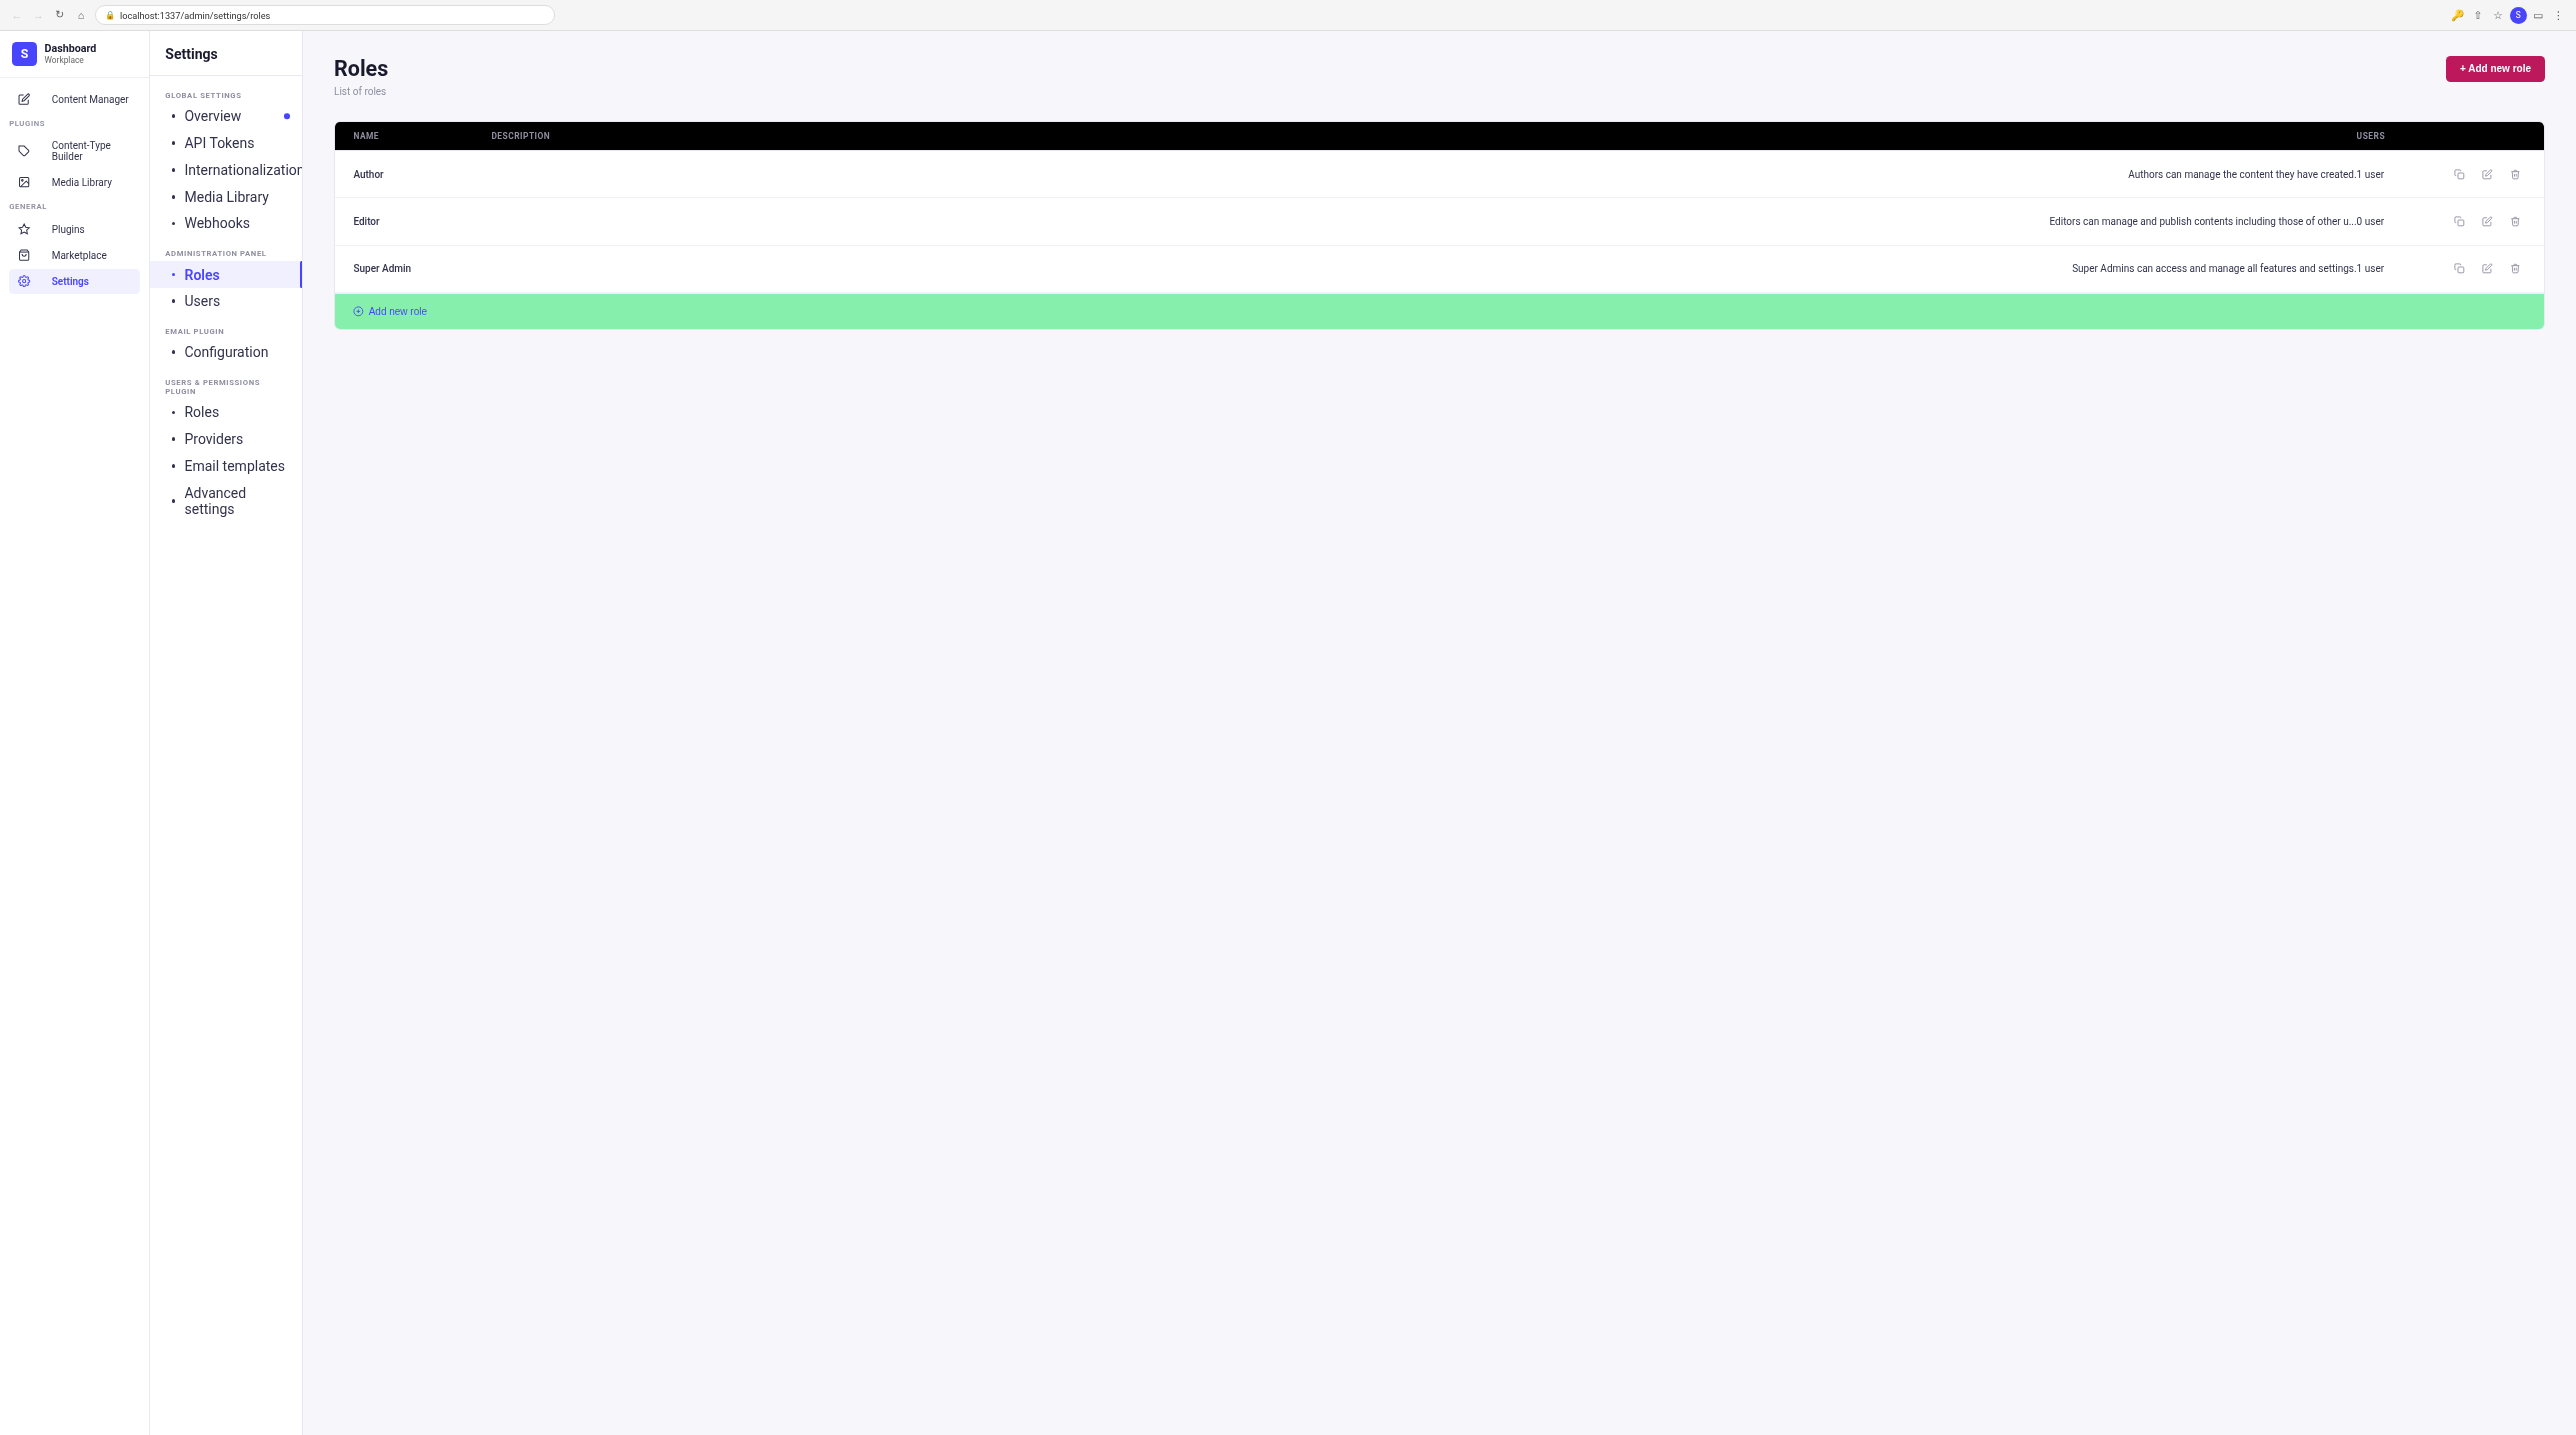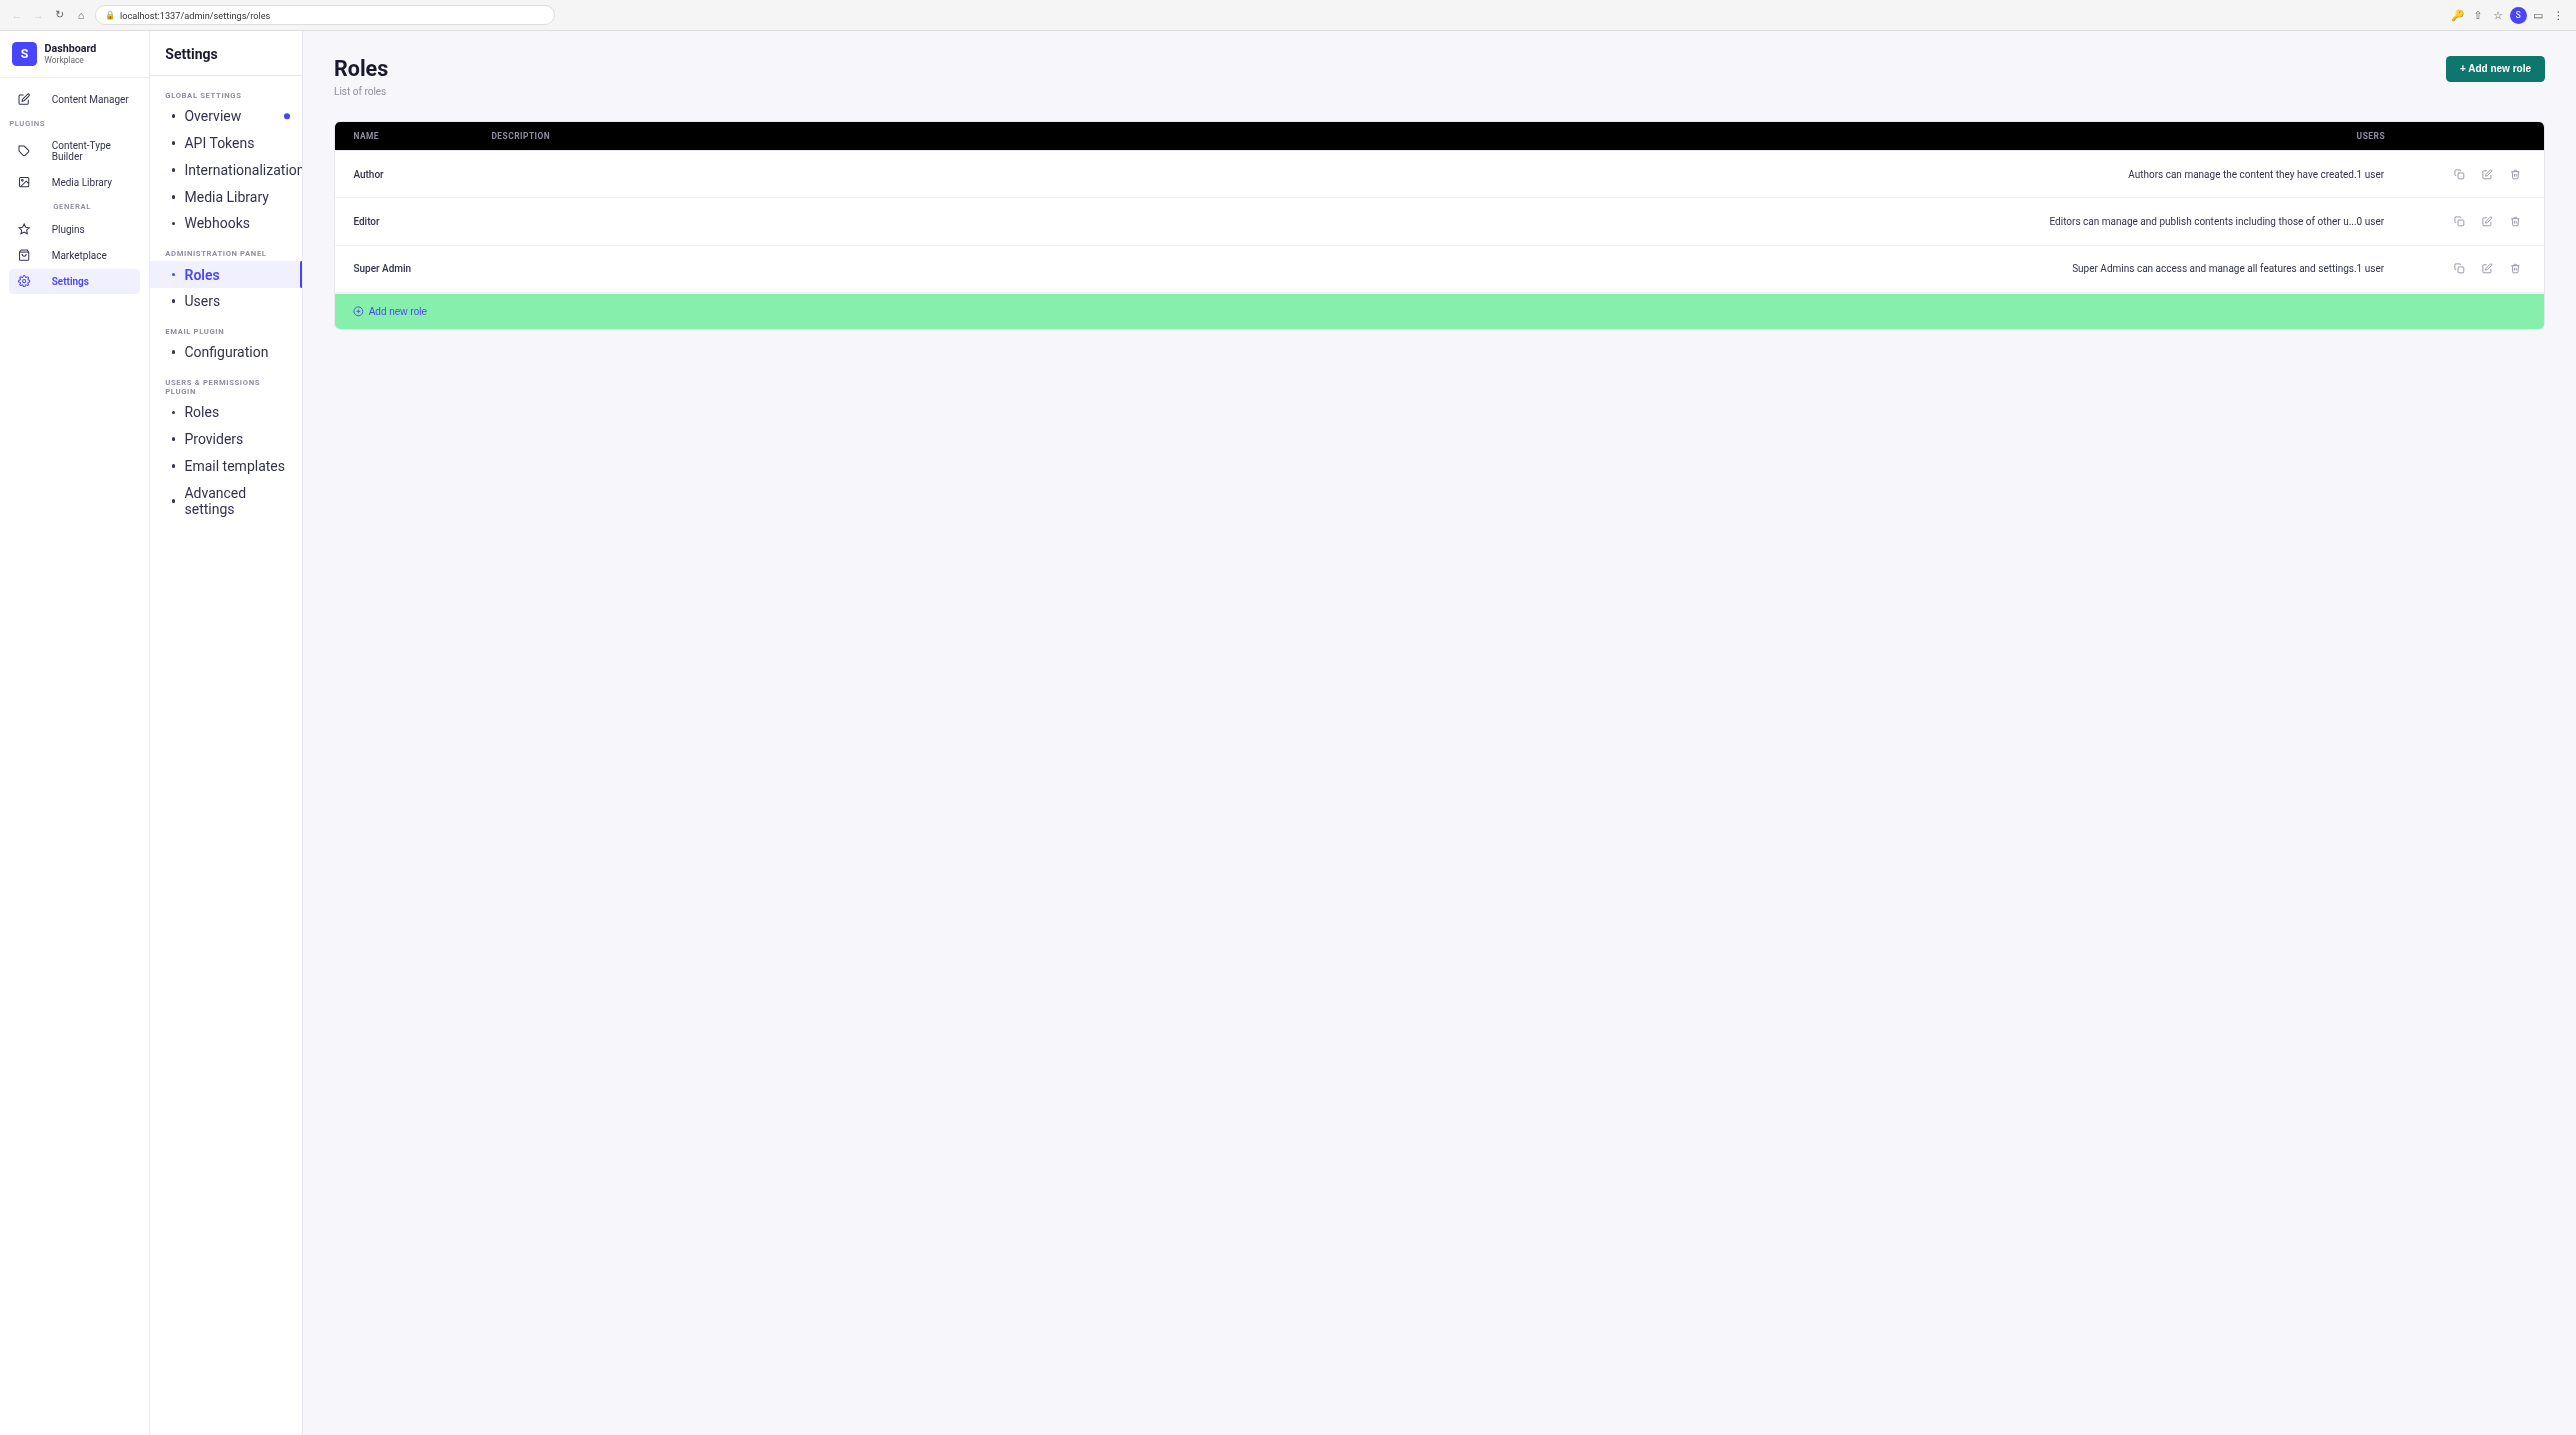--- a/index.html
+++ b/index.html
@@ -107,21 +107,21 @@
 
     
     .main-content { flex: 1; overflow-y: auto; background: #f7f7fb; padding: 24.5px 31px; }
 
     .page-header { display: flex; align-items: flex-start; justify-content: space-between; margin-bottom: 24.5px; }
     .page-title-area { }
     .page-title { font-size: 21.5px; font-weight: 700; color: #1a1a2e; }
     .page-subtitle { font-size: 10px; color: #8e8ea0; margin-top: 5px; }
 
     .add-btn {
-      background: #0f766e; color: white;
+      background: #be185d; color: white;
       border: none; border-radius: 4.6px;
       padding: 7.7px 14px; font-size: 10px; font-weight: 600;
       cursor: pointer; display: flex; align-items: center; gap: 4.6px;
     }
 
     
     .roles-table {
       background: white;
       border-radius: 6.1px;
       border: 0.8px solid #e8e8f0;
@@ -236,21 +236,21 @@
           <span class="item-icon">
             <svg width="12.3" height="12.3" viewBox="0 0 24 24" fill="none" stroke="currentColor" stroke-width="2">
                 <rect x="3" y="3" width="18" height="18" rx="2"></rect>
                 <circle cx="8.5" cy="8.5" r="1.5"></circle>
                 <polyline points="21,15 16,10 5,21"></polyline>
               </svg>
           </span>
           <span>Media Library</span>
         </div>
 
-        <div class="sidebar-section" style="padding: 6.1px 0 0; margin-left: 44px;">
+        <div class="sidebar-section" style="padding: 6.1px 0 0;">
           <div class="sidebar-section-label">GENERAL</div>
         </div>
 
         <div class="sidebar-item">
           <span class="item-icon">
             <svg width="12.3" height="12.3" viewBox="0 0 24 24" fill="none" stroke="currentColor" stroke-width="2">
                 <path d="M12 2l3.09 6.26L22 9.27l-5 4.87 1.18 6.88L12 17.77l-6.18 3.25L7 14.14 2 9.27l6.91-1.01L12 2z"></path>
               </svg>
           </span>
           <span>Plugins</span>

